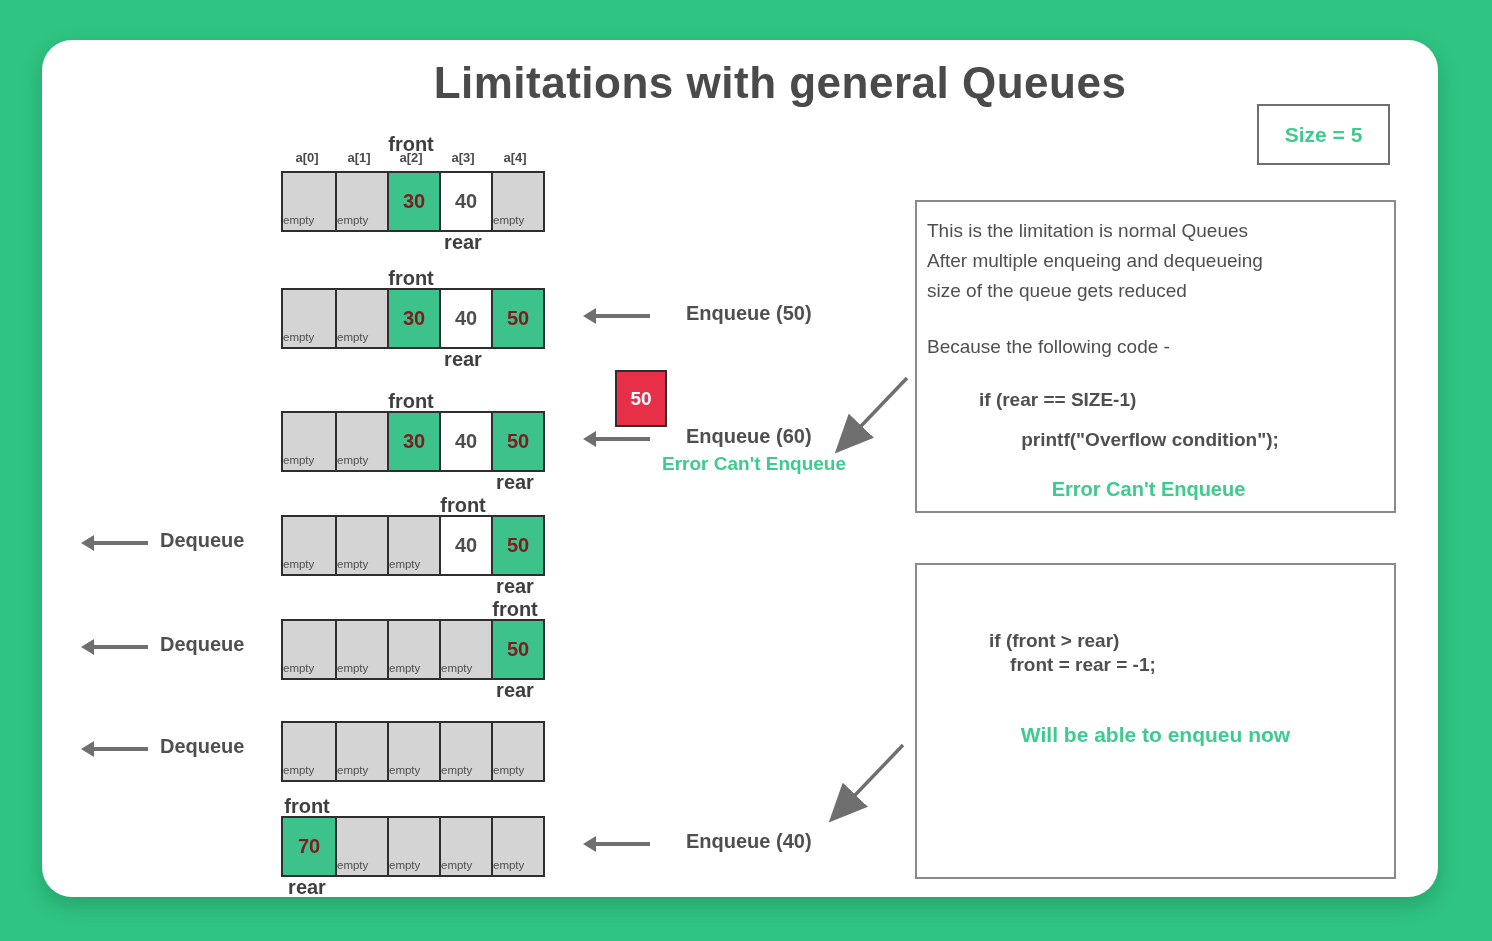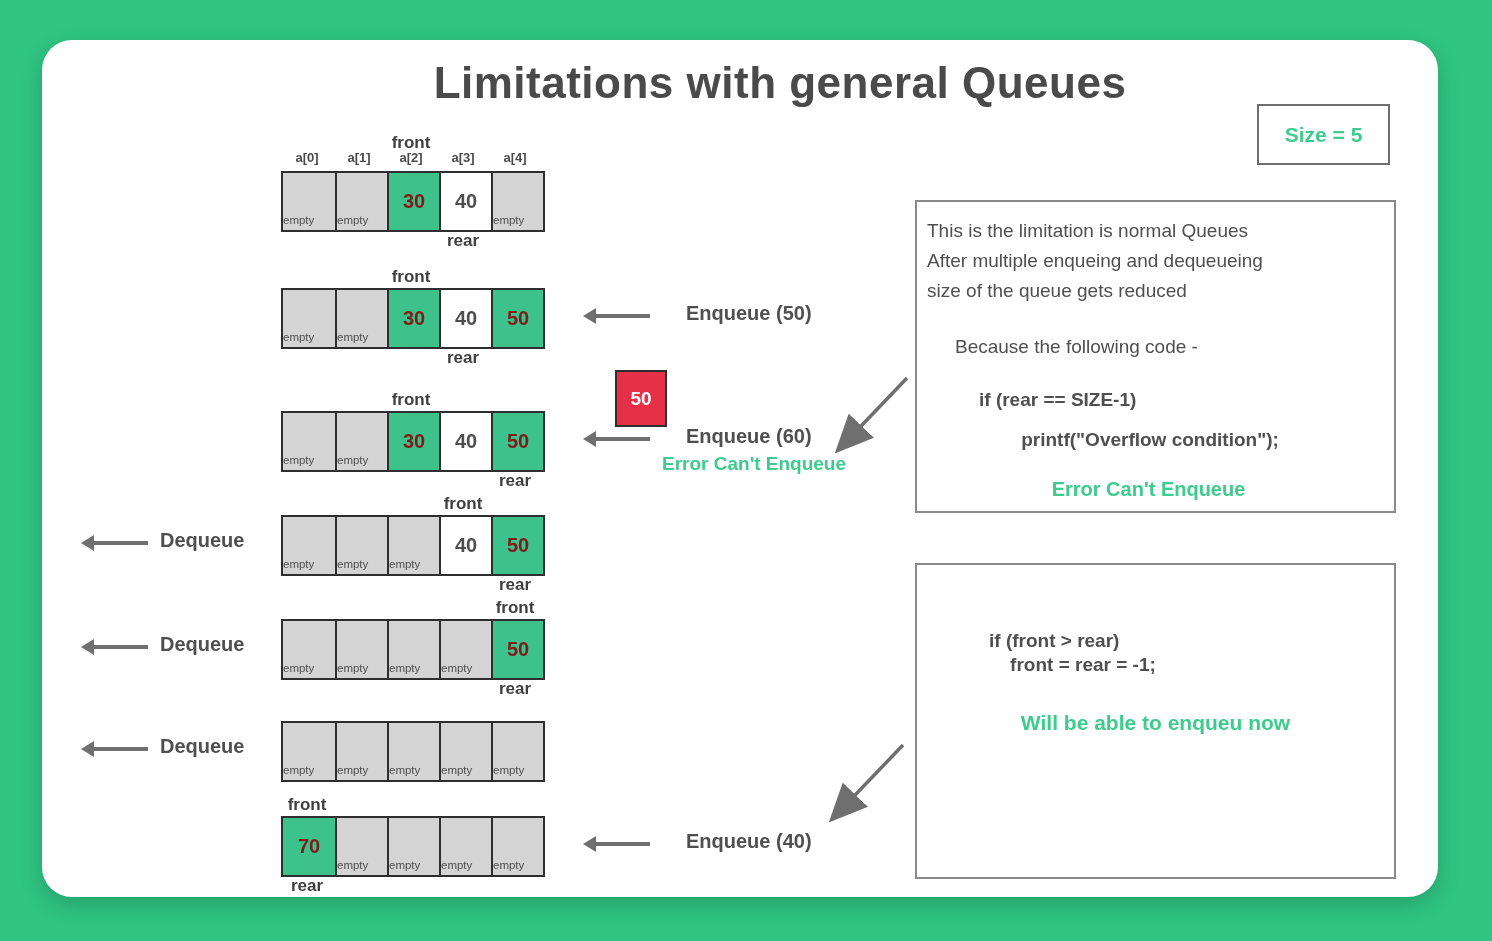--- a/index.html
+++ b/index.html
@@ -18,46 +18,46 @@
           display:flex;align-items:center;justify-content:center;position:relative;
           font-size:20px;font-weight:700;}
   .q-cell:first-child{border-left:none;}
   .q-cell.empty{background:#D4D4D4;color:#4f4f4f;}
   .q-cell.green{background:var(--cell-green,#3CC28A);color:#7f1d1d;}
   .q-cell.white{background:#ffffff;color:#4f4f4f;}
   .empty-label{position:absolute;bottom:4px;left:0;right:0;text-align:left;
                font-size:11.5px;font-weight:400;color:#4f4f4f;}
   .idx-label{position:absolute;width:52px;text-align:center;font-size:13px;
              font-weight:700;color:#4a4a4a;}
-  .fr-label{position:absolute;width:56px;text-align:center;font-size:17px;
+  .fr-label{position:absolute;width:56px;text-align:center;font-size:20px;
             font-weight:700;color:#3f3f3f;}
   
   .h-arrow{position:absolute;height:4px;background:#6f6f6f;}
   .h-arrow::before{content:"";position:absolute;left:-13px;top:-6px;width:0;height:0;
                    border-top:8px solid transparent;border-bottom:8px solid transparent;
                    border-right:13px solid #6f6f6f;}
   .action-label{position:absolute;font-size:20px;font-weight:700;color:#4f4f4f;white-space:nowrap;}
   .error-label{position:absolute;width:240px;text-align:center;font-size:19px;font-weight:700;
                color:var(--green-accent,#3DCB8E);white-space:nowrap;}
   .red-box{position:absolute;left:615px;top:370px;width:52px;height:57px;box-sizing:border-box;
            background:var(--red-accent,#E73048);border:2px solid #2e2e2e;color:#fff;
            display:flex;align-items:center;justify-content:center;font-size:19px;font-weight:700;}
   
   .note-box{position:absolute;left:915px;width:481px;background:#fff;border:2px solid #8a8a8a;
             box-sizing:border-box;padding:14px 24px;color:#4f4f4f;}
   .note-box.first{top:200px;height:313px;padding-left:10px;}
   .note-box.second{top:563px;height:316px;}
   .note-para{font-size:19px;line-height:30px;white-space:pre-line;}
-  .note-lead{font-size:19px;margin-top:30px;margin-left:28px;}
+  .note-lead{font-size:19px;margin-top:30px;}
   .note-code{font-weight:700;font-size:19px;white-space:pre;}
   .note-box.first .note-code{margin-top:22px;margin-left:52px;line-height:40px;}
   .note-box.second .note-code{margin-top:50px;margin-left:48px;line-height:24px;}
   .note-highlight{text-align:center;font-weight:700;color:var(--green-accent,#3DCB8E);}
   .note-box.first .note-highlight{font-size:20px;margin-top:18px;}
-  .note-box.second .note-highlight{font-size:21px;margin-top:34px;}
+  .note-box.second .note-highlight{font-size:21px;margin-top:46px;}
   .overlay{position:absolute;left:0;top:0;pointer-events:none;}
 </style>
 </head>
 <body>
 
 <div class="stage" id="stage">
   <div class="card"></div>
 
   <div class="title">Limitations with general Queues</div>
 

